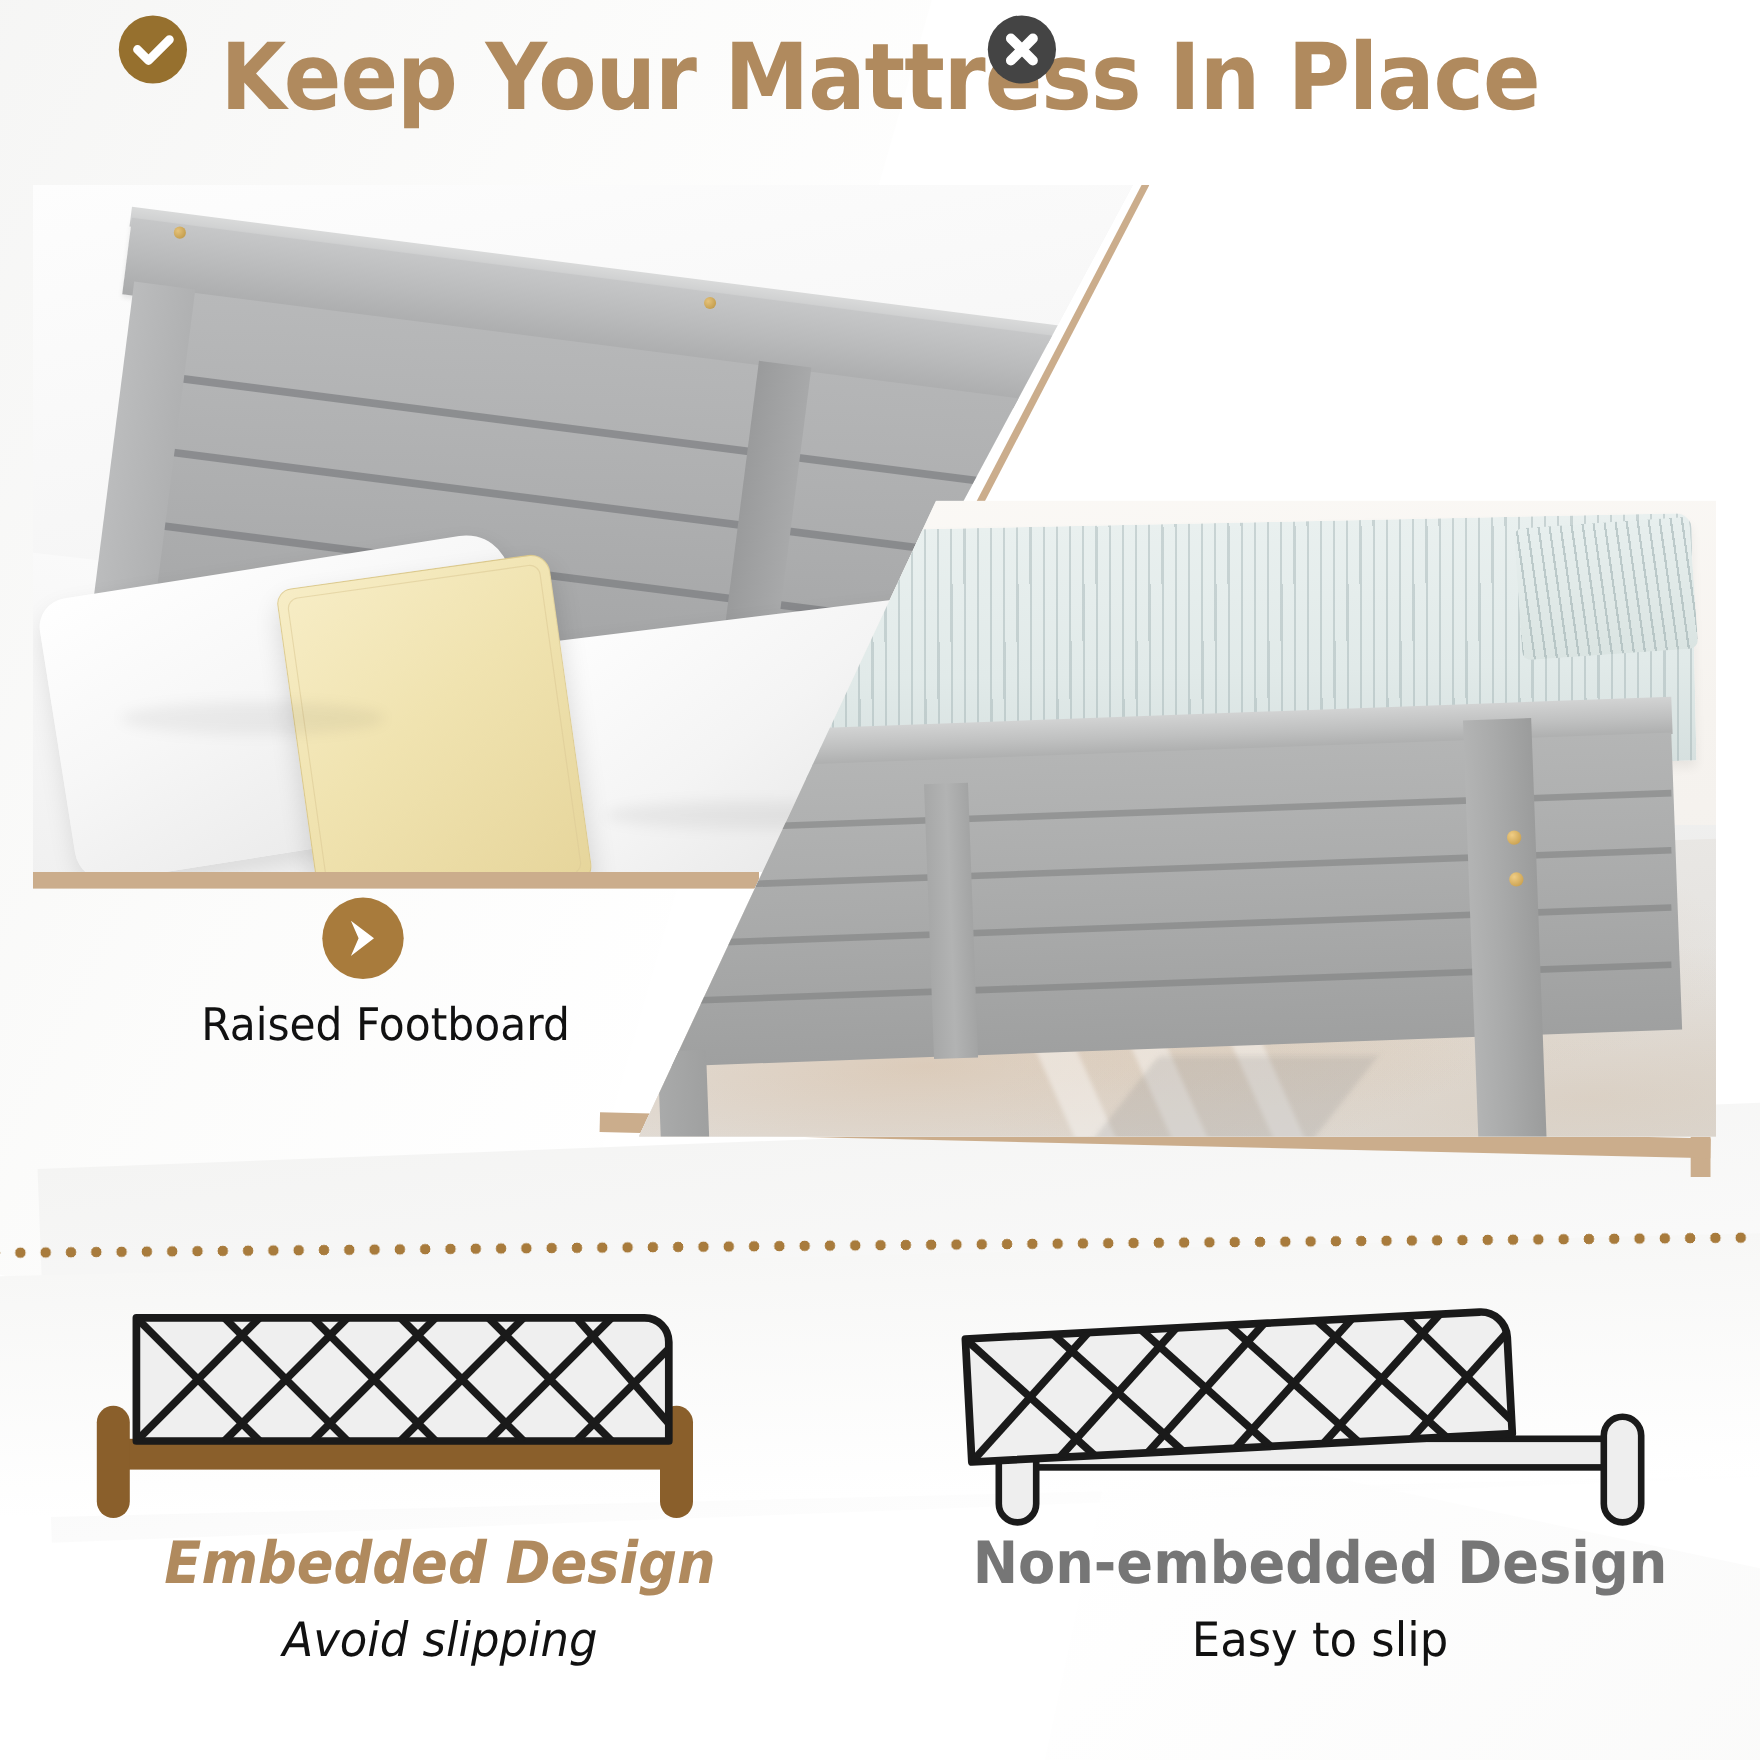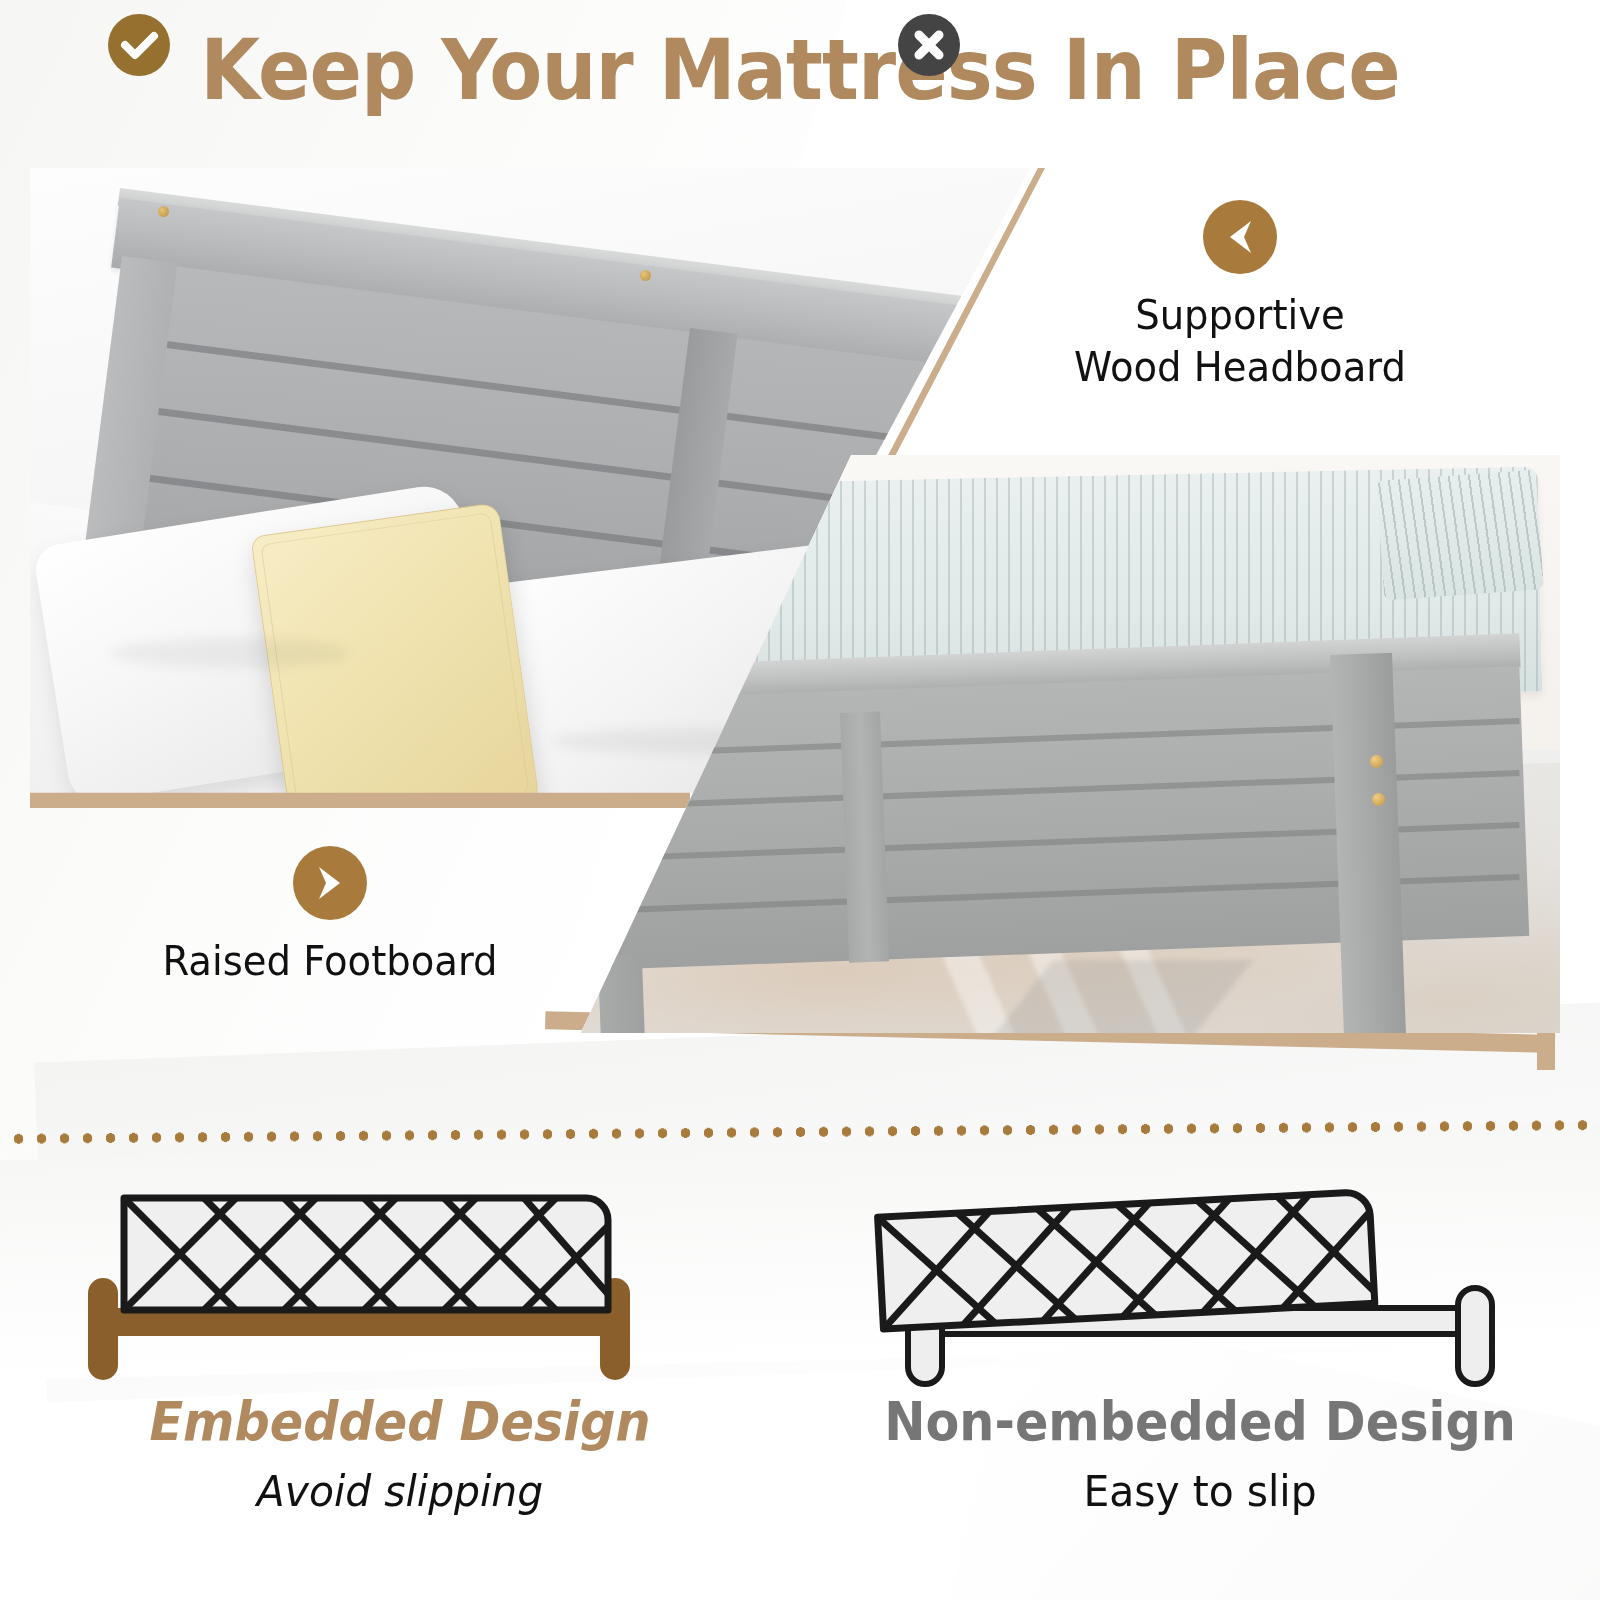--- a/index.html
+++ b/index.html
@@ -383,21 +383,21 @@
   .callout-text {
     font-family: "DejaVu Sans", sans-serif;
     font-size: 41px;
     line-height: 1.26;
     color: #111111;
     white-space: pre-line;
     transform: scaleX(.94);
   }
 
   #callout-headboard { left: 1010px; top: 200px; width: 460px; }
-  #callout-footboard { left: 130px; top: 846px; width: 400px; }
+  #callout-footboard { left: 130px; top: 816px; width: 400px; text-align: right; }
 
   
   .divider {
     position: absolute;
     left: 0px;
     top: 1124px;
     width: 1600px;
     height: 16px;
     background-image: radial-gradient(circle, #a87b3c 0 4.6px, transparent 5px);
     background-size: 23px 16px;
@@ -516,29 +516,20 @@
     <div class="rp-slat" style="top:352px"></div>
     <div class="rp-slat" style="top:404px"></div>
     <div class="rp-slat" style="top:456px"></div>
     <div class="rp-stile"></div>
     <div class="rp-post"></div>
     <div class="rp-leg"></div>
     <div class="rp-screw" style="left:830px; top:300px;"></div>
     <div class="rp-screw" style="left:832px; top:338px;"></div>
   </div>
 
-  <div class="callout" id="callout-headboard">
-    <div class="callout-icon">
-      <svg width="74" height="74" viewBox="0 0 74 74" aria-hidden="true">
-        <path d="M48 21 L27 37 L48 53 L41 37 Z" fill="#ffffff"></path>
-      </svg>
-    </div>
-    <div class="callout-text">Supportive
-Wood Headboard</div>
-  </div>
 
   <div class="callout" id="callout-footboard">
     <div class="callout-icon">
       <svg width="74" height="74" viewBox="0 0 74 74" aria-hidden="true">
         <path d="M26 21 L47 37 L26 53 L33 37 Z" fill="#ffffff"></path>
       </svg>
     </div>
     <div class="callout-text">Raised Footboard</div>
   </div>
 

